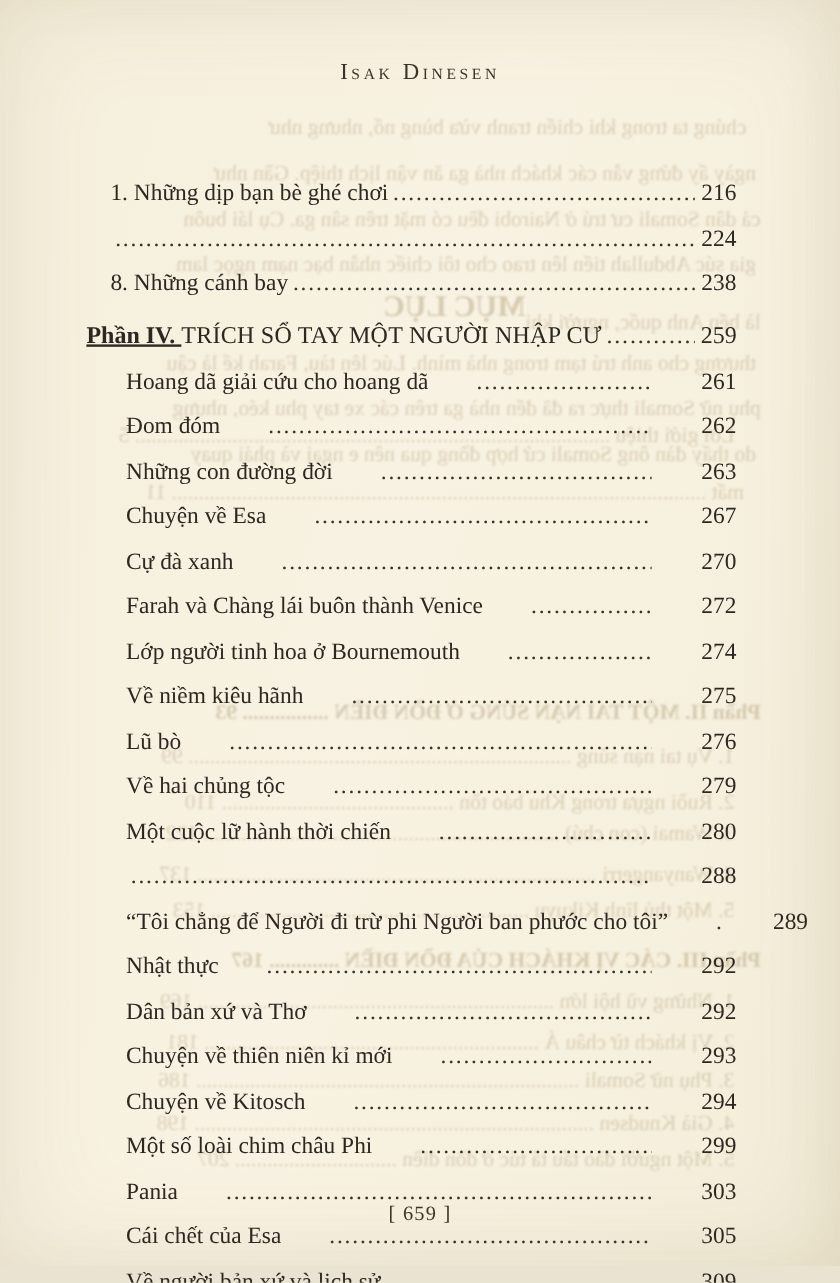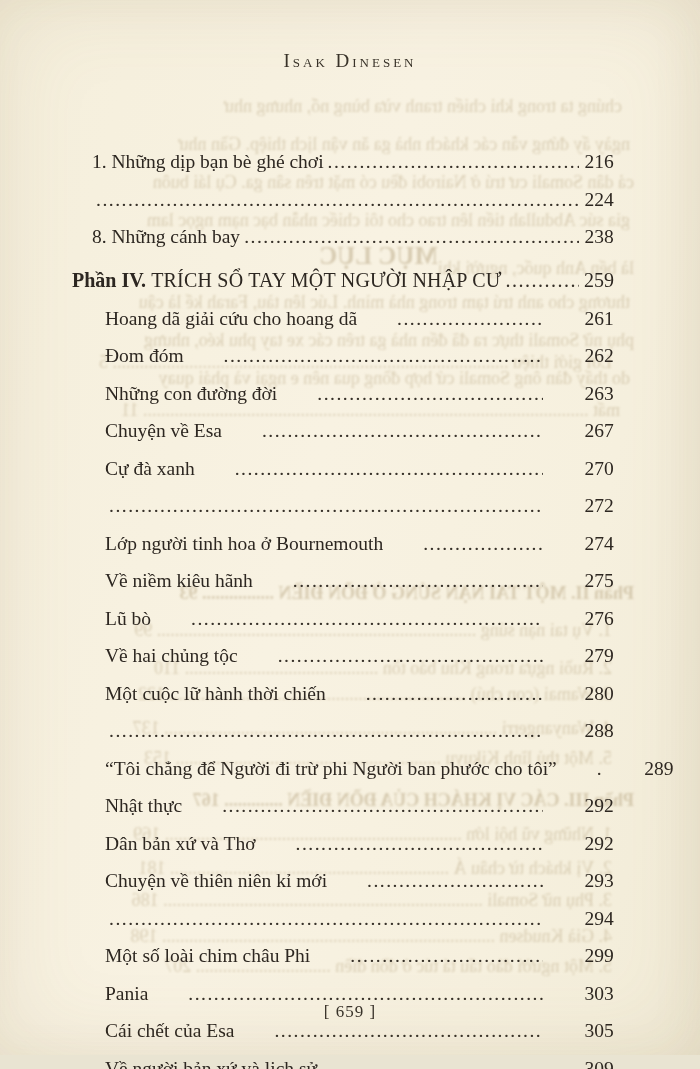--- a/index.html
+++ b/index.html
@@ -49,21 +49,21 @@
     font-size:19.5px;
   }
   .toc-row.numbered{padding-left:20px;}
   .toc-row.entry{padding-left:33px;gap:36px;}
   .toc-row.part{
     padding-left:0;height:44px;padding-top:13px;
     font-size:20px;
   }
   .toc-row .title{white-space:nowrap;flex-shrink:0;}
   .toc-row.part .title{letter-spacing:.2px;}
-  .part-label{font-weight:bold;white-space:pre;flex-shrink:0;}
+  .part-label{font-weight:bold;white-space:pre;flex-shrink:0;text-decoration:underline;}
   .leader{
     flex:1;min-width:6px;overflow:hidden;white-space:nowrap;
     letter-spacing:1.5px;margin:0 3px 0 4px;color:#38322a;
   }
   .pagenum{min-width:34px;text-align:center;flex-shrink:0;margin-top:44px;}
   .page-footer{
     position:absolute;top:1002px;left:0;width:100%;
     text-align:center;font-size:17px;color:#39332a;letter-spacing:1px;
   }
 </style>
@@ -150,20 +150,21 @@
         <span class="pagenum">267</span>
       </div>
       <div class="toc-row entry">
 
         <span class="title">Cự đà xanh</span>
         <span class="leader">....................................................................................................................................................................................</span>
         <span class="pagenum">270</span>
       </div>
       <div class="toc-row entry">
 
+        <span class="title">Farah và Chàng lái buôn thành Venice</span>
         <span class="leader">....................................................................................................................................................................................</span>
         <span class="pagenum">272</span>
       </div>
       <div class="toc-row entry">
 
         <span class="title">Lớp người tinh hoa ở Bournemouth</span>
         <span class="leader">....................................................................................................................................................................................</span>
         <span class="pagenum">274</span>
       </div>
       <div class="toc-row entry">
@@ -214,20 +215,21 @@
         <span class="pagenum">292</span>
       </div>
       <div class="toc-row entry">
 
         <span class="title">Chuyện về thiên niên kỉ mới</span>
         <span class="leader">....................................................................................................................................................................................</span>
         <span class="pagenum">293</span>
       </div>
       <div class="toc-row entry">
 
+        <span class="title">Chuyện về Kitosch</span>
         <span class="leader">....................................................................................................................................................................................</span>
         <span class="pagenum">294</span>
       </div>
       <div class="toc-row entry">
 
         <span class="title">Một số loài chim châu Phi</span>
         <span class="leader">....................................................................................................................................................................................</span>
         <span class="pagenum">299</span>
       </div>
       <div class="toc-row entry">

